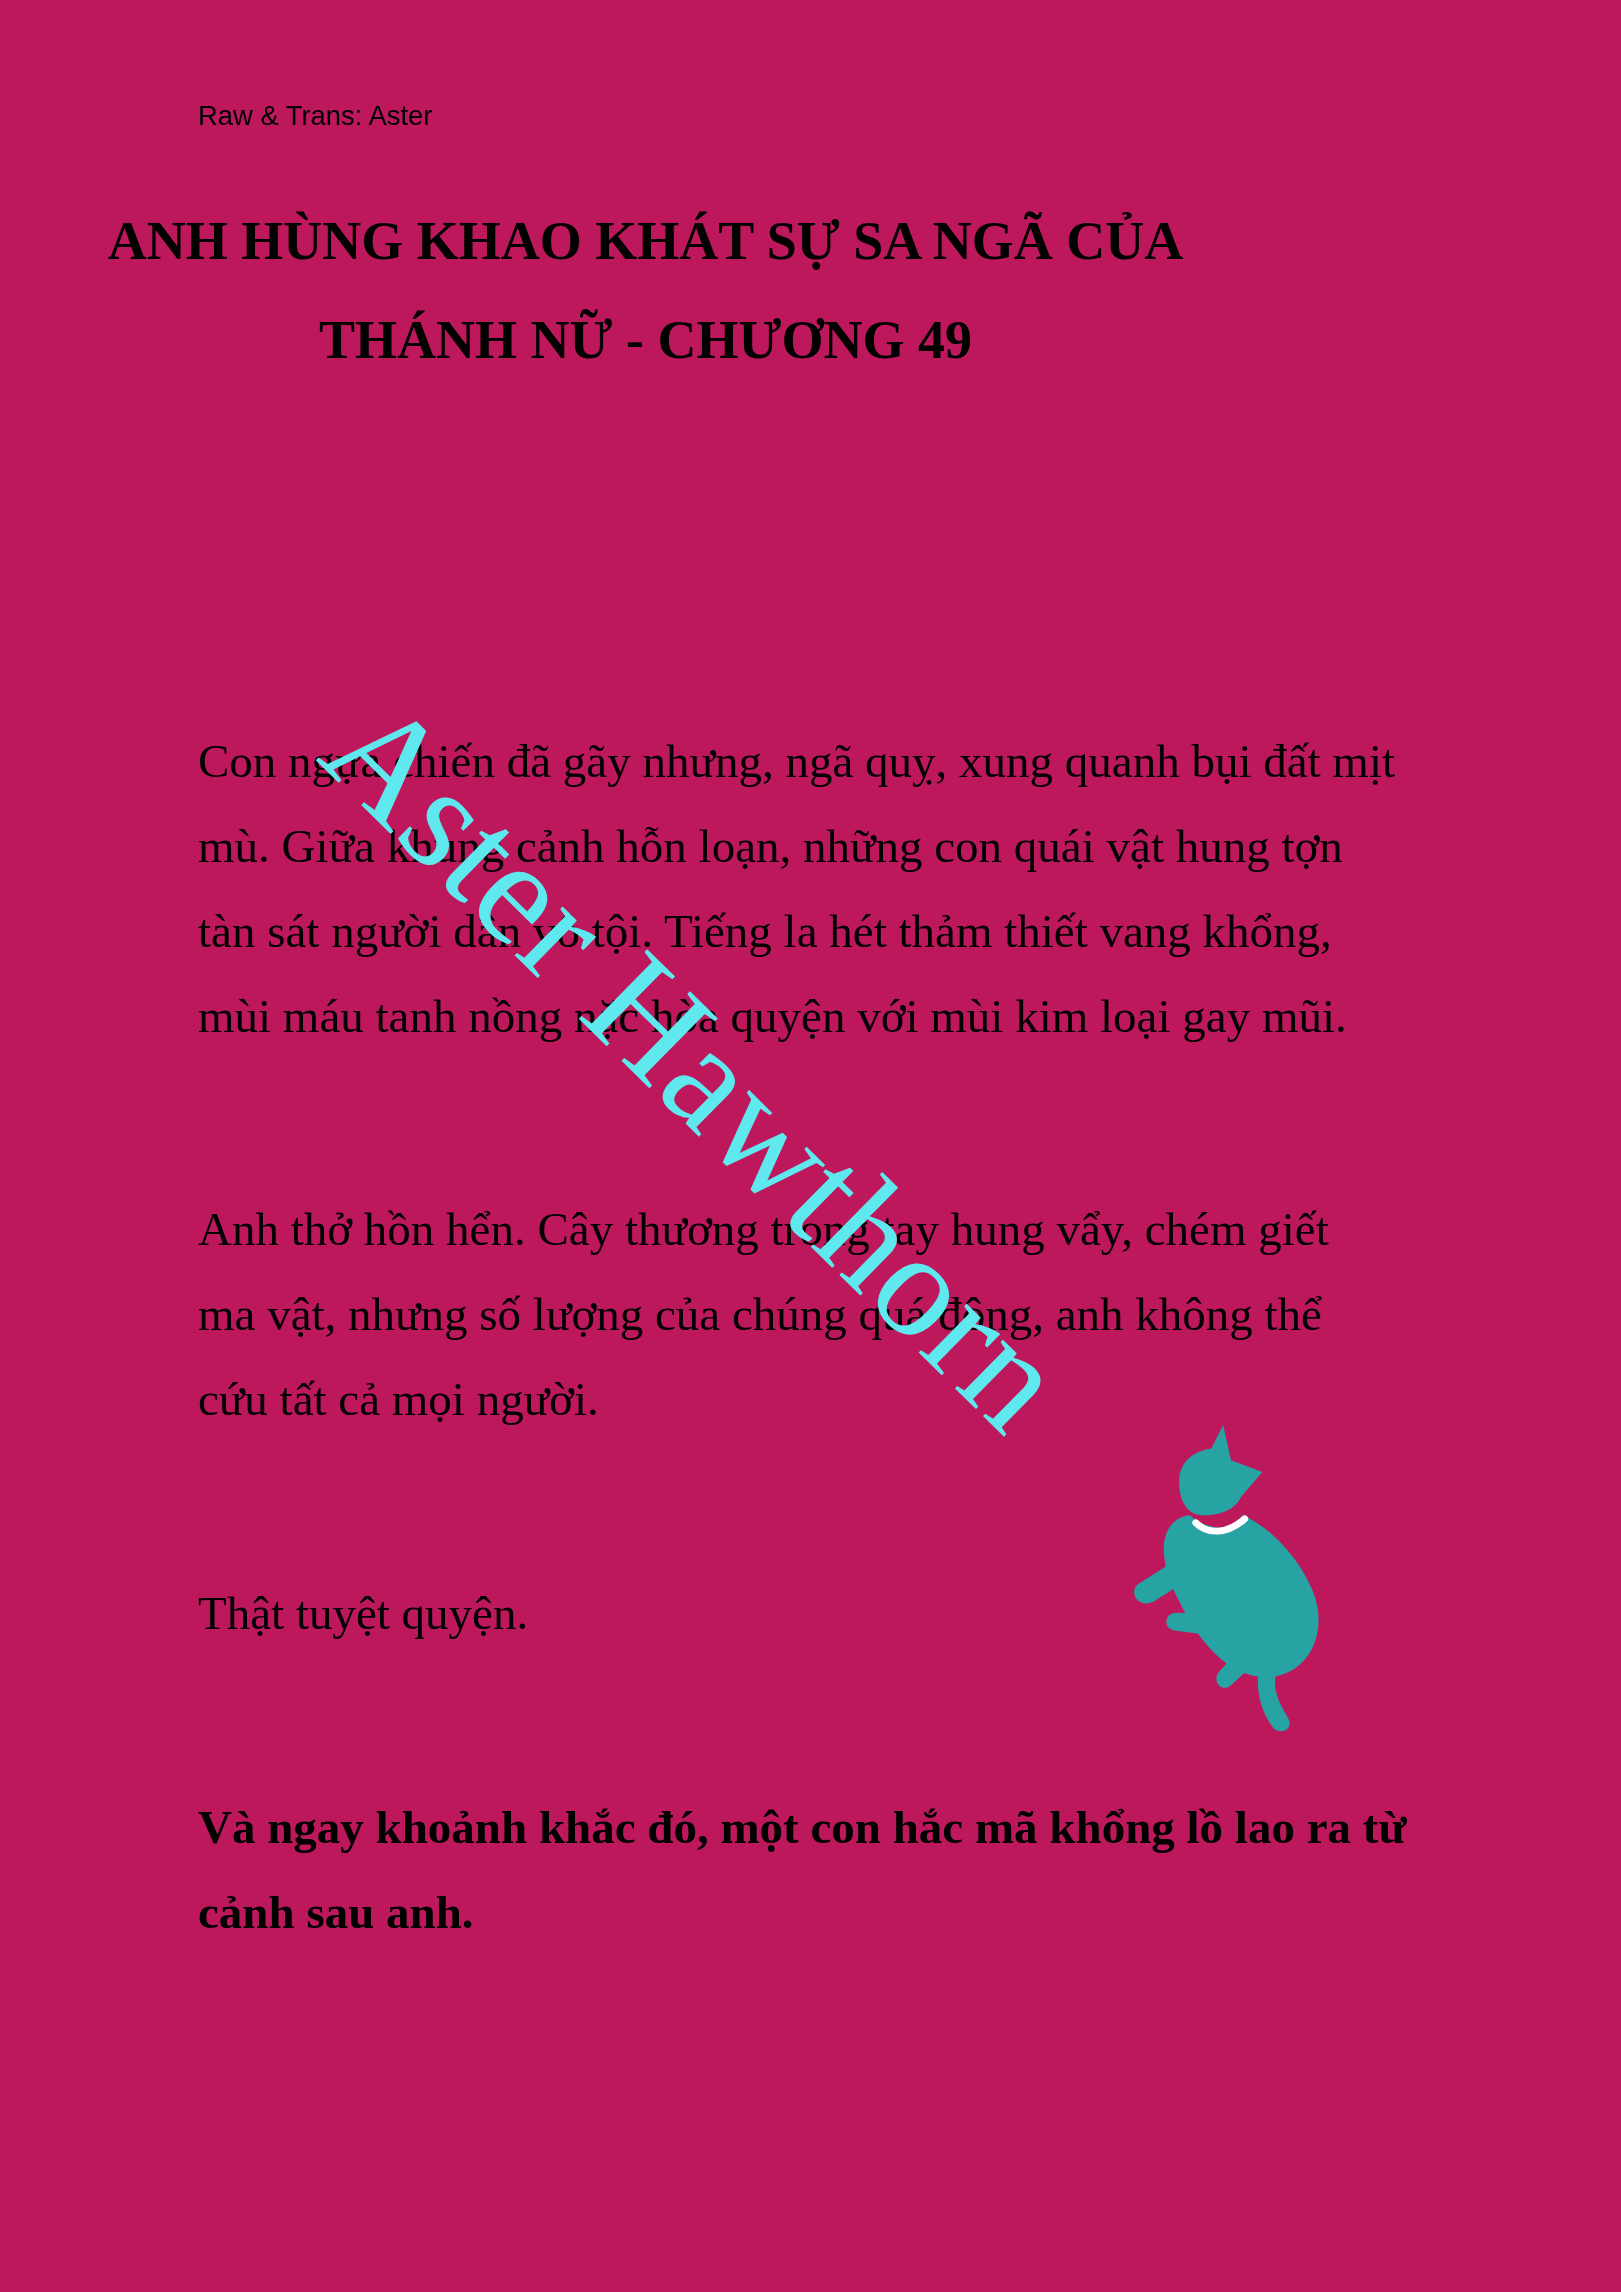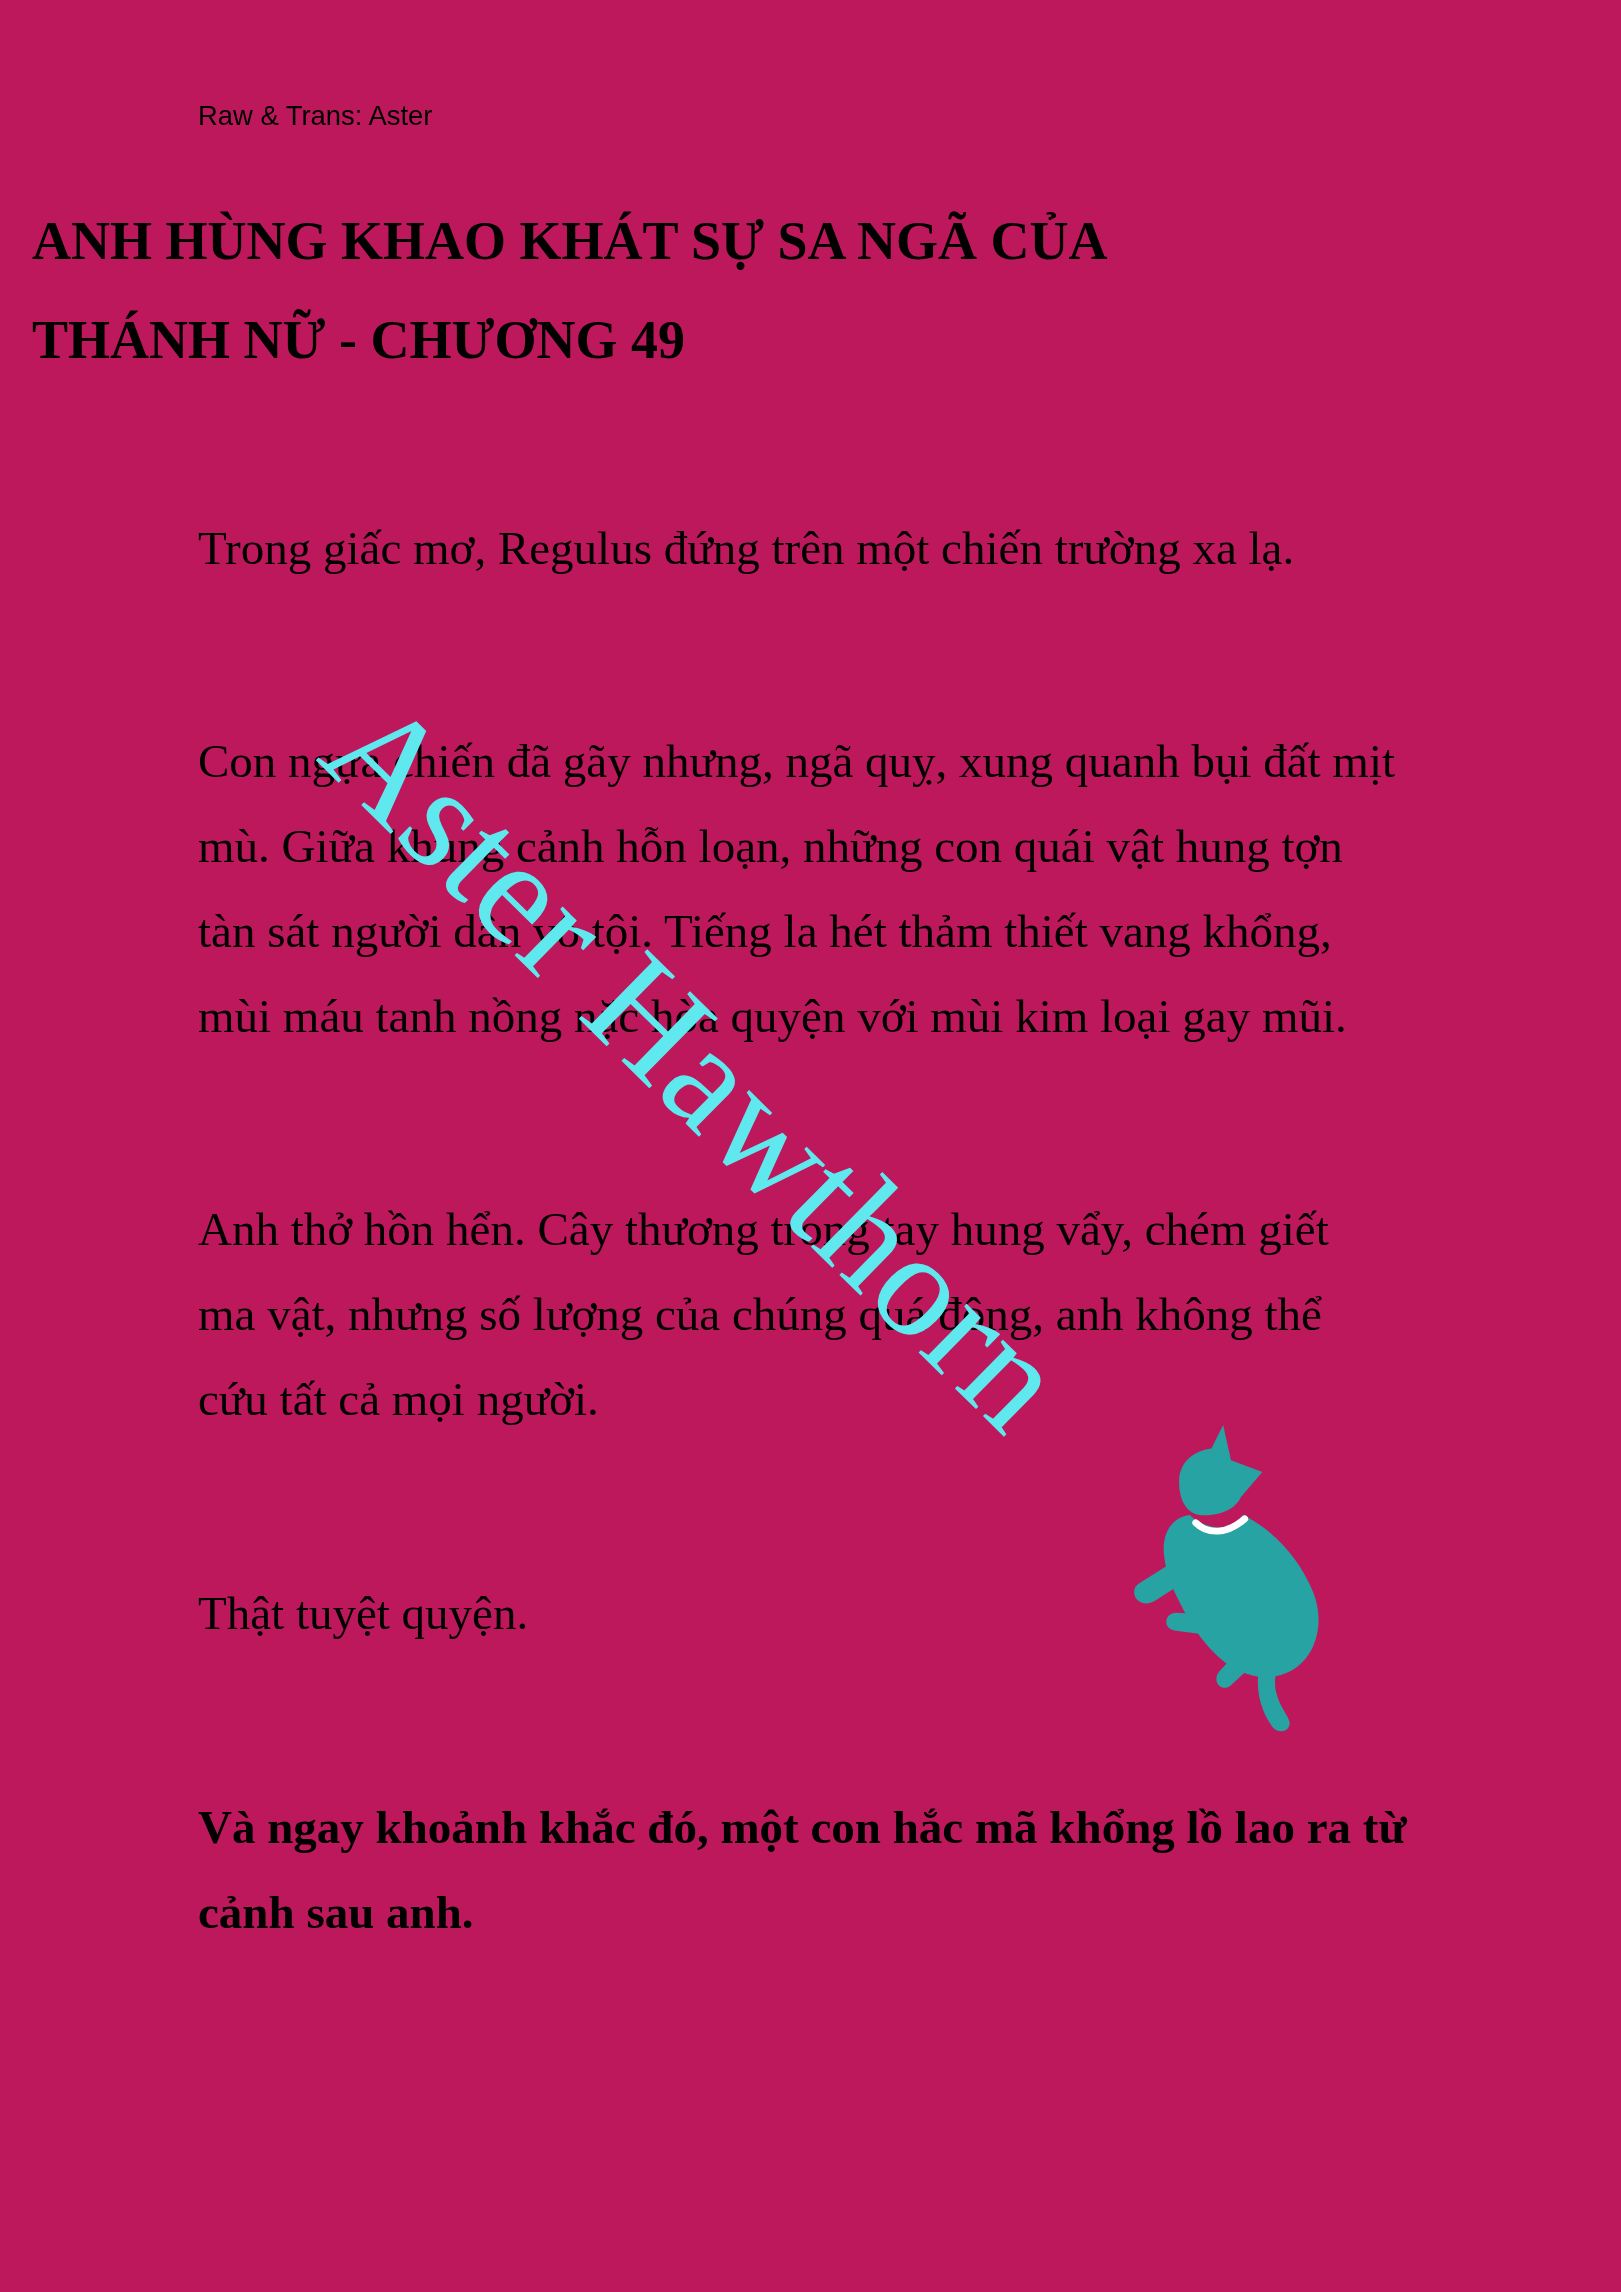--- a/index.html
+++ b/index.html
@@ -28,26 +28,26 @@
       font-size: 27.4px;
       color: #000;
       line-height: 35px;
       white-space: nowrap;
     }
     .title {
       position: absolute;
       left: 0;
       width: 1291px;
       top: 192px;
+      text-align: center;
       font-family: "Liberation Serif", serif;
       font-weight: bold;
       font-size: 54px;
       line-height: 99px;
       color: #000;
-      margin-left: 32px;
     }
     .title .line { display: block; white-space: nowrap; }
     .body-text {
       position: absolute;
       left: 198px;
       width: 1255px;
       font-family: "Liberation Serif", serif;
       font-size: 47px;
       line-height: 85px;
       color: #000;
@@ -87,23 +87,20 @@
 
 <div class="page">
 
   <div class="header-credit">Raw &amp; Trans: Aster</div>
 
   <div class="title">
     <span class="line">ANH HÙNG KHAO KHÁT SỰ SA NGÃ CỦA</span>
     <span class="line">THÁNH NỮ - CHƯƠNG 49</span>
   </div>
 
-  <div class="body-text p1">
-    <span class="line">Trong giấc mơ, Regulus đứng trên một chiến trường xa lạ.</span>
-  </div>
 
   <div class="body-text p2">
     <span class="line">Con ngựa chiến đã gãy nhưng, ngã quỵ, xung quanh bụi đất mịt</span>
     <span class="line">mù. Giữa khung cảnh hỗn loạn, những con quái vật hung tợn</span>
     <span class="line">tàn sát người dân vô tội. Tiếng la hét thảm thiết vang khổng,</span>
     <span class="line">mùi máu tanh nồng nặc hòa quyện với mùi kim loại gay mũi.</span>
   </div>
 
   <div class="body-text p3">
     <span class="line">Anh thở hồn hển. Cây thương trong tay hung vẩy, chém giết</span>

